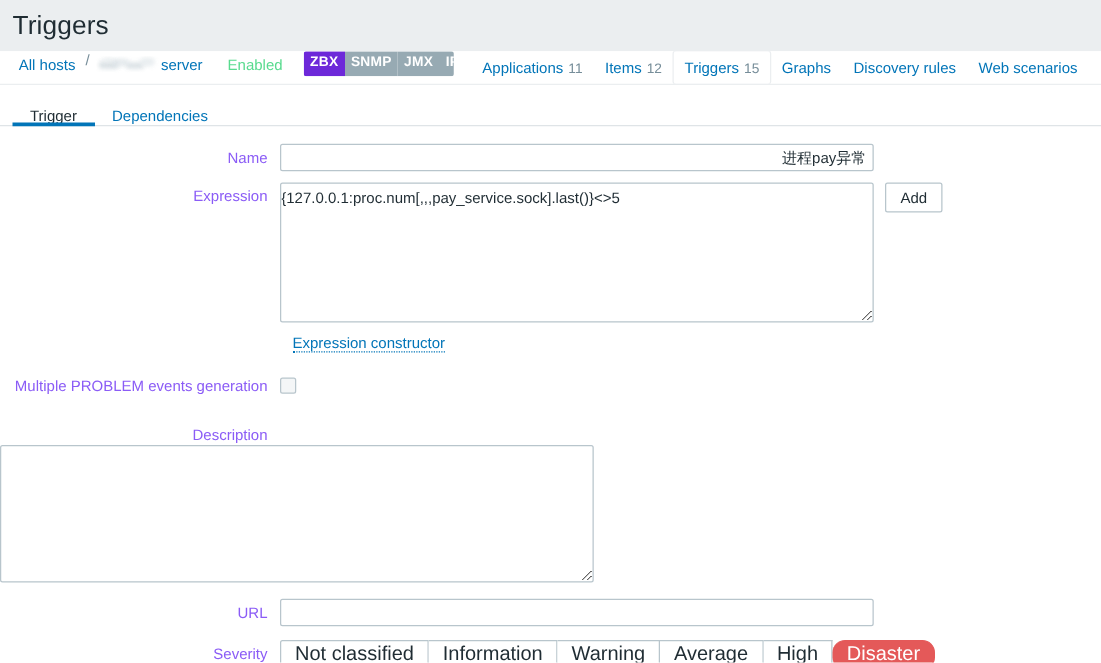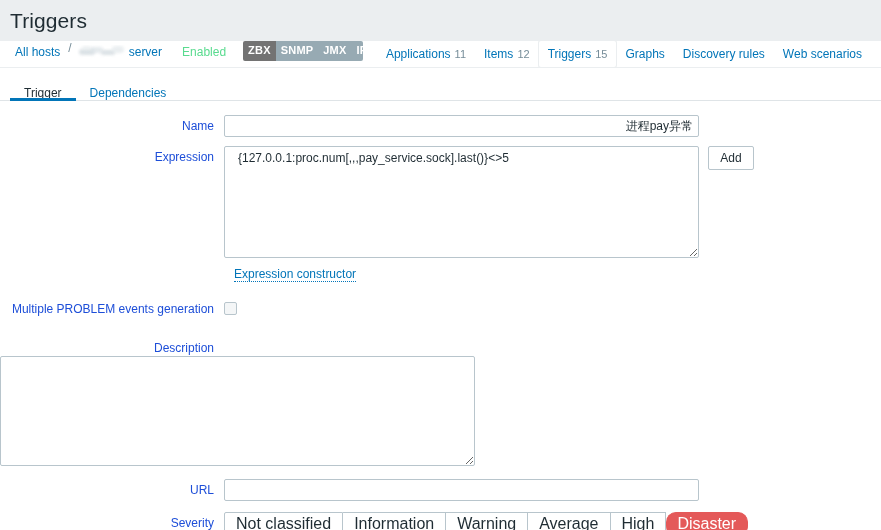--- a/index.html
+++ b/index.html
@@ -92,21 +92,21 @@
     line-height: 1;
   }
   .iface-badge {
     font-size: 11px;
     font-weight: bold;
     color: #ffffff;
     background: #97aab3;
     padding: 4px 5px 5px 5px;
     letter-spacing: .2px;
   }
-  .iface-badge.on { background: #737373; }
+  .iface-badge.on { background: #6d28d9; }
 
   .nav-tabs { display: flex; align-items: center; margin-left: 14px; }
   .nav-tab {
     color: #0275b8;
     font-size: 12px;
     padding: 6px 9px;
     cursor: pointer;
     border-radius: 2px;
     white-space: nowrap;
   }
@@ -154,21 +154,21 @@
     display: flex;
     align-items: flex-start;
     margin-bottom: 9px;
   }
   .form-label {
     width: 224px;
     text-align: right;
     padding-right: 10px;
     padding-top: 4px;
     font-size: 12px;
-    color: #1d4ed8;
+    color: #8b5cf6;
     flex: none;
     line-height: 15px;
   }
   .form-field { display: flex; align-items: flex-start; }
 
   input.txt {
     font-family: "Liberation Sans", "DejaVu Sans", sans-serif;
     font-size: 12px;
     color: #1f2c33;
     border: 1px solid #b8c5cc;
@@ -181,21 +181,21 @@
   }
   input.name-input { width: 475px; }
   input.url-input  { width: 475px; }
 
   textarea.ta {
     font-family: "Liberation Sans", "DejaVu Sans", sans-serif;
     font-size: 12px;
     color: #1f2c33;
     border: 1px solid #b8c5cc;
     background: #fff;
-    padding: 4px 13px;
+    padding: 4px 0;
     border-radius: 2px;
     outline: none;
     resize: both;
     line-height: 15px;
   }
   textarea.expr-input { width: 475px; height: 112px; }
   textarea.desc-input { width: 475px; height: 110px; }
 
   button.btn {
     font-family: "Liberation Sans", "DejaVu Sans", sans-serif;

